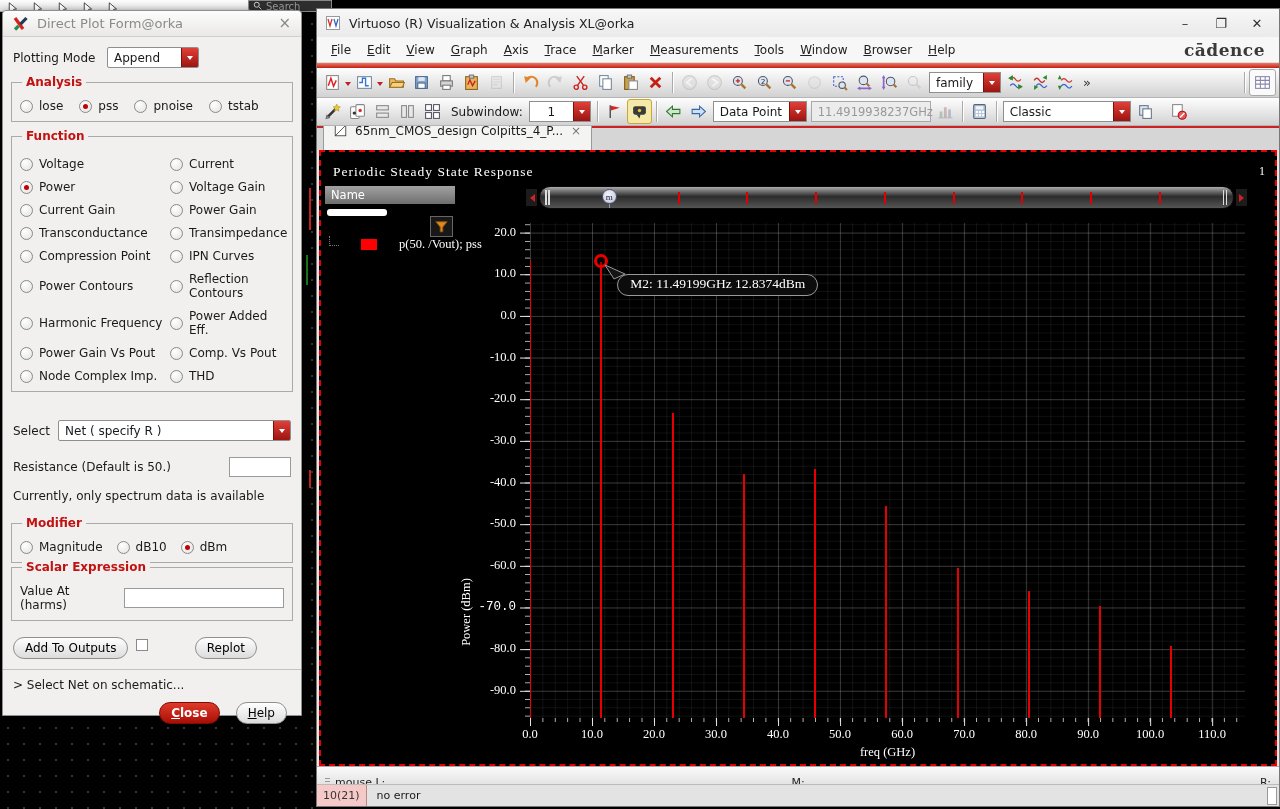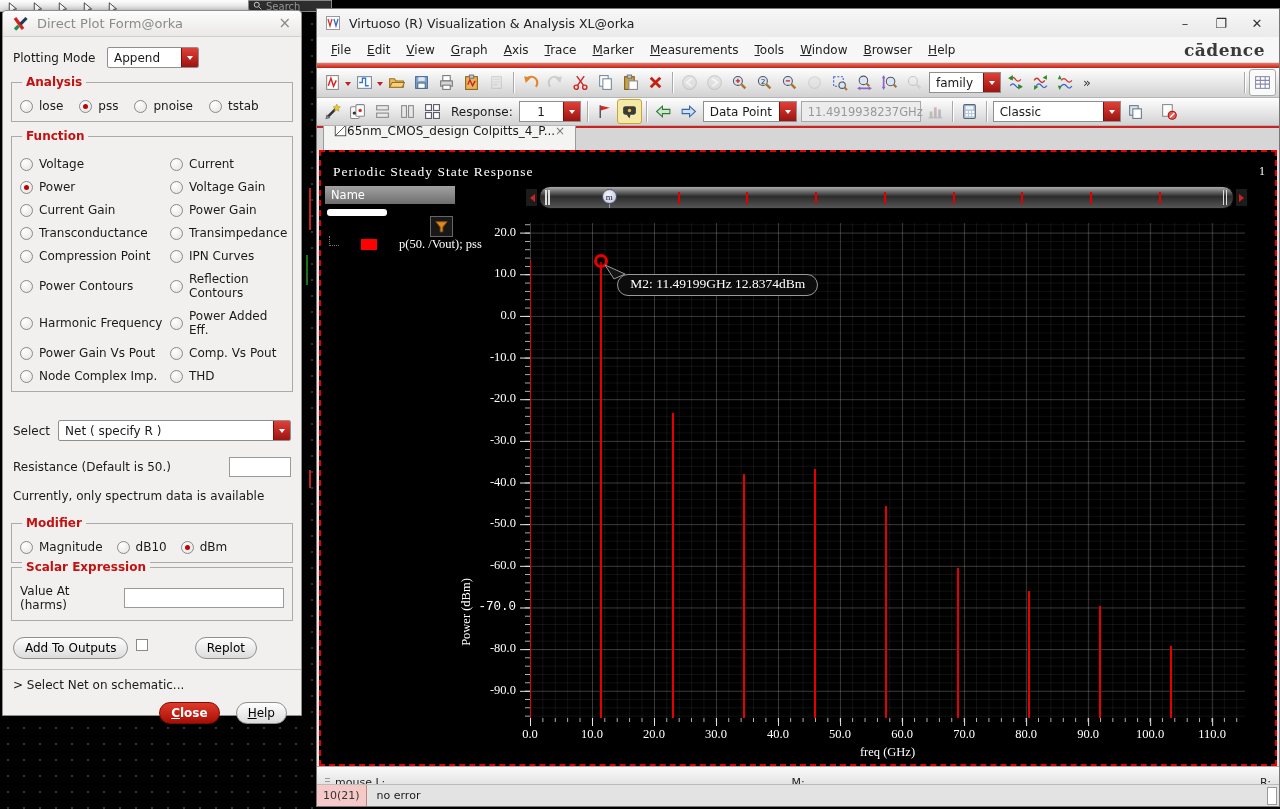--- a/index.html
+++ b/index.html
@@ -49,21 +49,21 @@
 .vsep{width:1px;height:21px;background:#aaa;margin:0 4px;box-shadow:1px 0 0 #fff}
 .ddr{width:0;height:0;border:3.5px solid transparent;border-top:4.5px solid #b22;margin:6px 1px 0 0}
 .tcombo{display:inline-flex;align-items:center;height:21px;border:1px solid #8f8f8f;background:#fff;margin:0 2px}
 .tcombo .cbv{font-size:12px}
 .tfield{height:21px;background:#ececec;border:1px solid #a8a8a8;color:#999;font-size:11.5px;display:flex;align-items:center;padding:0 6px;margin:0 2px}
 .ovf{font-size:13px;color:#333;padding:0 5px}
 .gridbtn{background:#fafafa;border:1px solid #a8a8a8;width:27px;height:27px}
 .tlbl{font-size:12px;margin:0 4px 0 6px}
 
 .tabbar{height:24px;background:#d6d6d6;border-top:2px solid #c22;display:flex;align-items:flex-end;padding-left:6px}
-.tab{height:40px;background:#f4f4f3;border:1px solid #9a9a9a;border-bottom:none;border-radius:4px 4px 0 0;display:flex;align-items:center;padding:0 10px;font-size:12px}
+.tab{height:40px;background:#f4f4f3;border:1px solid #9a9a9a;border-bottom:none;border-radius:4px 4px 0 0;display:flex;align-items:center;gap:8px;padding:0 10px;font-size:12px}
 .tab .tx{color:#777;font-size:12px}
 
 .graphwin{position:absolute;left:2px;top:141px;width:958px;height:616px;background:#000;border:2px dashed #e80000;overflow:hidden}
 .gser{font-family:"Liberation Serif","DejaVu Serif",serif;color:#fff}
 .gtitle{position:absolute;left:12px;top:12px;font-size:13.5px;letter-spacing:1px}
 .gnum{position:absolute;right:10px;top:12px;font-size:12px}
 .lgd-head{position:absolute;left:4px;top:34px;width:130px;height:18px;background:linear-gradient(#a2a2a2,#6e6e6e);color:#fff;font-size:11.5px;padding:2px 6px}
 .lgd-thumb{position:absolute;left:6px;top:57px;width:60px;height:7px;border-radius:3px;background:#fff}
 .lgd-filter{position:absolute;left:109px;top:64px;width:23px;height:21px;background:#181818;border:1px solid #666;display:flex;align-items:center;justify-content:center}
 .lgd-item{position:absolute;left:8px;top:84px;display:flex;align-items:center;gap:22px}
@@ -599,21 +599,21 @@
         </svg>
       </span>
     <span class="tb">
         <svg width="17" height="17" viewBox="0 0 16 16">
           <rect x="1.5" y="1.5" width="5.5" height="5.5" fill="#fff" stroke="#556"></rect>
           <rect x="9" y="1.5" width="5.5" height="5.5" fill="#fff" stroke="#556"></rect>
           <rect x="1.5" y="9" width="5.5" height="5.5" fill="#fff" stroke="#556"></rect>
           <rect x="9" y="9" width="5.5" height="5.5" fill="#fff" stroke="#556"></rect>
         </svg>
       </span>
-    <span class="tlbl">Response:</span>
+    <span class="tlbl">Subwindow:</span>
     <span class="tcombo" style="width:62px">
       <span class="cbv" style="text-align:center">1</span>
       <span class="cba"></span>
     </span>
     <span class="vsep"></span>
     <span class="tb">
         <svg width="17" height="17" viewBox="0 0 16 16">
           <line x1="4" y1="2" x2="4" y2="14" stroke="#555" stroke-width="1.4"></line>
           <polygon points="4.7,2.5 13,4.5 4.7,7" fill="#d22"></polygon>
         </svg>

